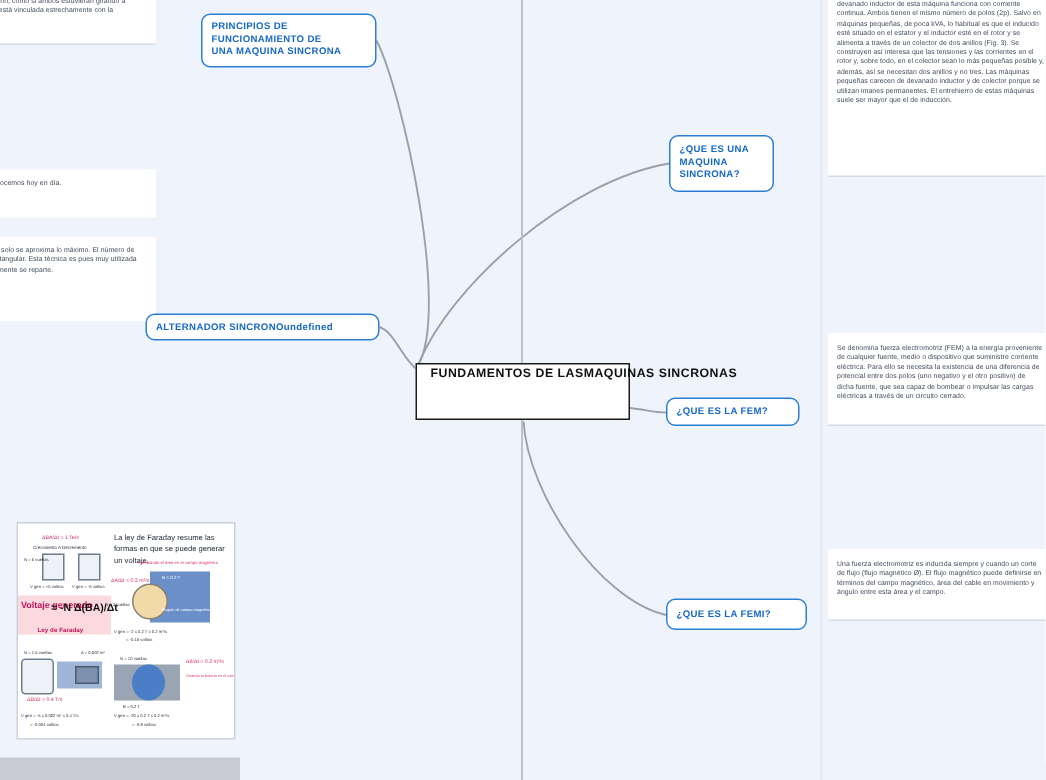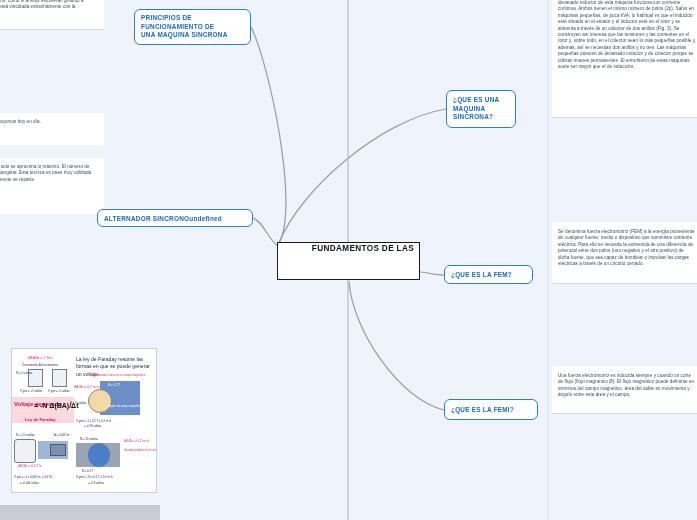--- a/index.html
+++ b/index.html
@@ -29,21 +29,21 @@
   .root-node {
     position: absolute;
     left: 277px;
     top: 242px;
     width: 143px;
     height: 38px;
     background: #ffffff;
     border: 1.6px solid #1a1a1a;
     box-sizing: border-box;
     display: flex;
-    justify-content: flex-end;
+    justify-content: flex-start;
     padding-left: 9px;
     padding-right: 5px;
   }
   .root-node .root-line {
     font-size: 8.2px;
     font-weight: bold;
     letter-spacing: 0.35px;
     color: #111111;
     line-height: 11.5px;
     white-space: nowrap;
@@ -318,17 +318,18 @@
   <div class="branch" id="node-fem">
     <div class="b-line">¿QUE ES LA FEM?</div>
   </div>
 
   <div class="branch" id="node-femi">
     <div class="b-line">¿QUE ES LA FEMI?</div>
   </div>
 
   <div class="root-node">
     <div class="root-line">FUNDAMENTOS DE LAS</div>
+    <div class="root-line">MAQUINAS SINCRONAS</div>
   </div>
 
   <div id="bottom-bar"></div>
 
 </div>
 
 </body></html>

